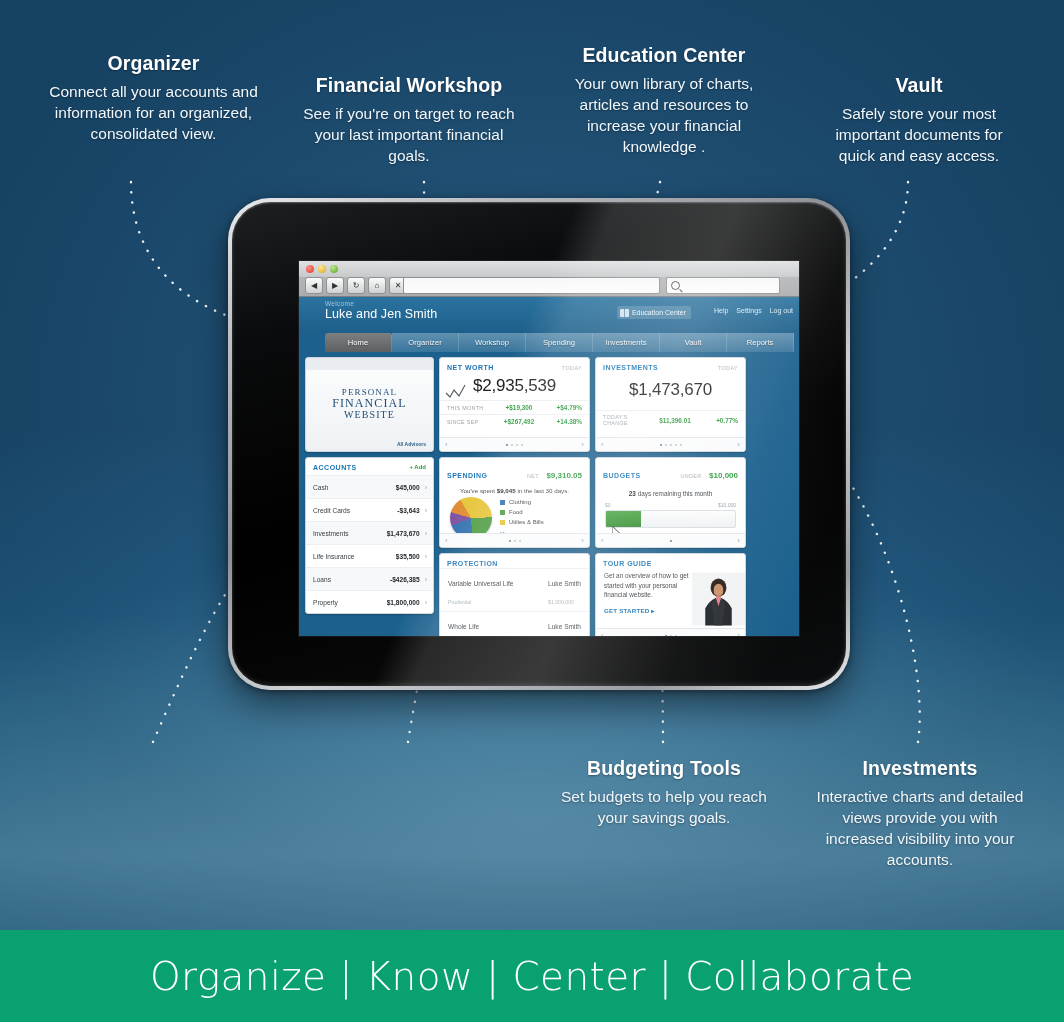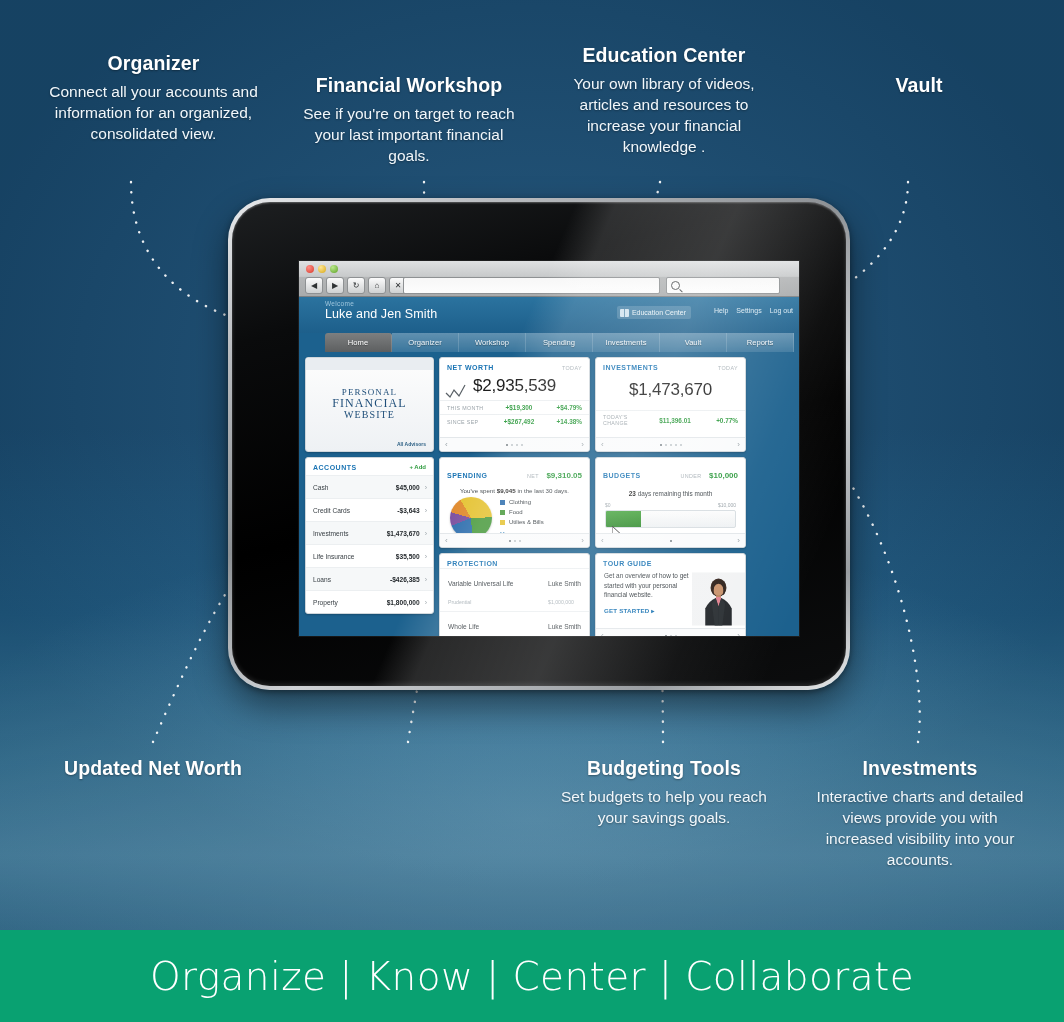--- a/index.html
+++ b/index.html
@@ -268,28 +268,28 @@
   <div class="label" id="lbl-organizer">
     <div class="t">Organizer</div>
     <div class="d">Connect all your accounts and information for an organized, consolidated view.</div>
   </div>
   <div class="label" id="lbl-workshop">
     <div class="t">Financial Workshop</div>
     <div class="d">See if you're on target to reach your last important financial goals.</div>
   </div>
   <div class="label" id="lbl-education">
     <div class="t">Education Center</div>
-    <div class="d">Your own library of videos, articles and resources to increase your financial knowledge .</div>
+    <div class="d">Your own library of charts, articles and resources to increase your financial knowledge .</div>
   </div>
   <div class="label" id="lbl-vault">
     <div class="t">Vault</div>
+    <div class="d">Safely store your most important documents for quick and easy access.</div>
   </div>
 
   <div class="label" id="lbl-networth">
-    <div class="t">Updated Net Worth</div>
   </div>
   <div class="label" id="lbl-spend">
   </div>
   <div class="label" id="lbl-budget">
     <div class="t">Budgeting Tools</div>
     <div class="d">Set budgets to help you reach your savings goals.</div>
   </div>
   <div class="label" id="lbl-invest">
     <div class="t">Investments</div>
     <div class="d">Interactive charts and detailed views provide you with increased visibility into your accounts.</div>

